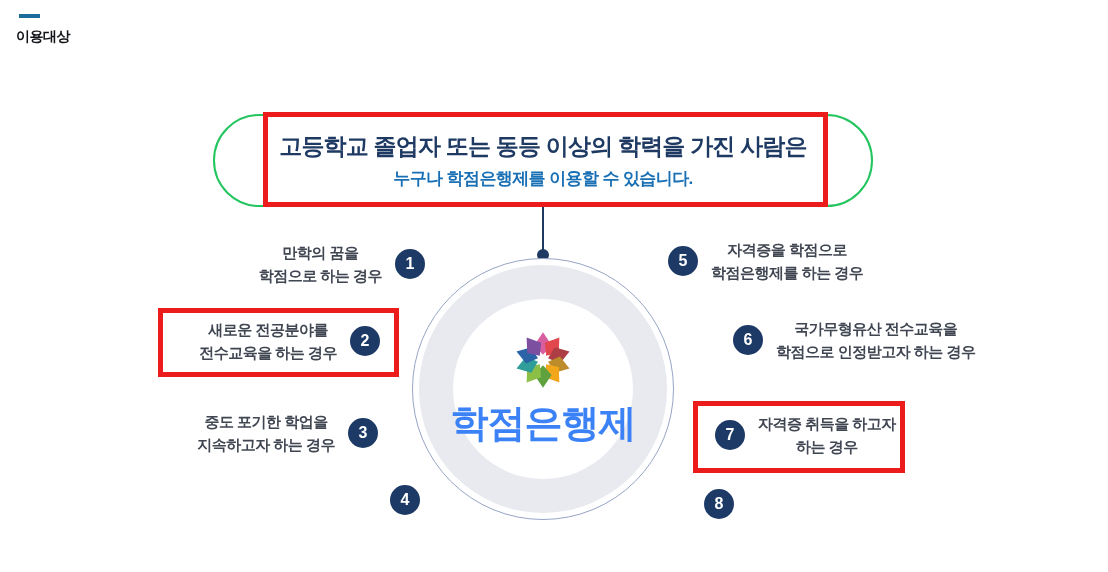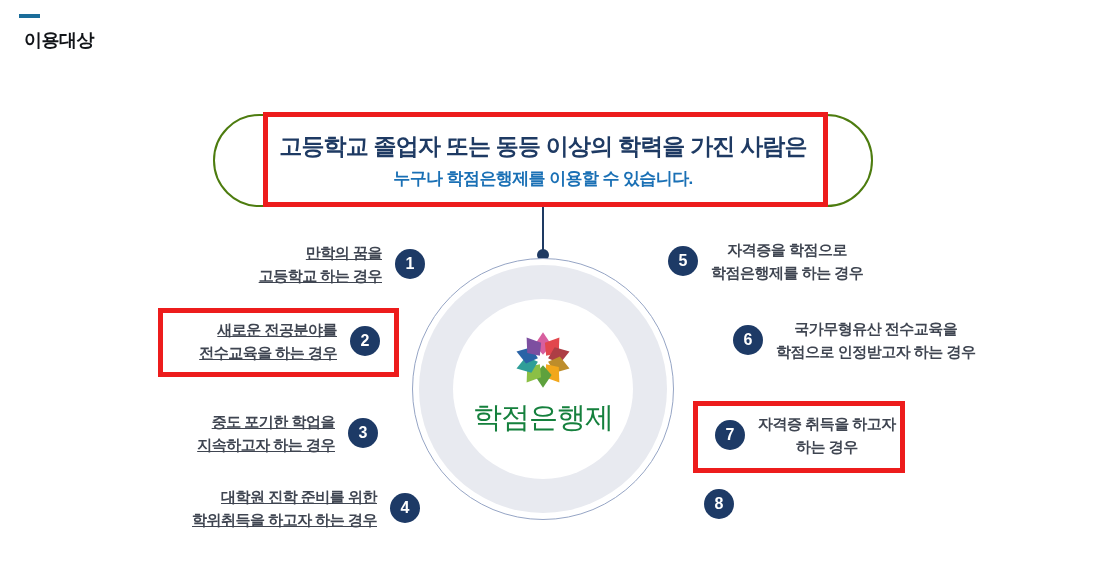--- a/index.html
+++ b/index.html
@@ -3,44 +3,44 @@
 <meta charset="utf-8">
 <style>
   html,body{margin:0;padding:0;}
   body{
     width:1108px;height:572px;position:relative;overflow:hidden;
     background:#ffffff;
     font-family:"Liberation Sans","DejaVu Sans",sans-serif;
   }
   
   .header-dash{position:absolute;left:19px;top:14px;width:21px;height:4px;background:#1b6d9a;}
-  .page-title{position:absolute;left:24px;top:28px;font-size:18px;font-weight:700;color:#111418;letter-spacing:-0.5px;}
+  .page-title{position:absolute;left:16px;top:28px;font-size:14px;font-weight:700;color:#111418;letter-spacing:-0.5px;}
   
   .pill{
     position:absolute;left:213px;top:114px;width:660px;height:93px;box-sizing:border-box;
-    border:2px solid #4d7c0f;border-radius:50px;background:#fff;
+    border:2px solid #22c55e;border-radius:50px;background:#fff;
     display:flex;flex-direction:column;align-items:center;justify-content:center;gap:5px;
   }
   .pill-line1{font-size:23px;font-weight:700;color:#1e3a63;letter-spacing:-0.8px;}
   .pill-line2{font-size:17px;font-weight:700;color:#1a70b5;letter-spacing:-0.6px;}
   
   .connector-line{position:absolute;left:542px;top:206px;width:2px;height:45px;background:#1e3a63;}
   .connector-dot{position:absolute;left:537px;top:249px;width:12px;height:12px;border-radius:50%;background:#1e3a63;}
   
   .circle-outer{position:absolute;left:412px;top:258px;width:262px;height:262px;box-sizing:border-box;
     border:1px solid #96a5c5;border-radius:50%;background:#fff;}
   .circle-ring{position:absolute;left:419px;top:265px;width:248px;height:248px;border-radius:50%;background:#e8eaf0;}
   .circle-inner{position:absolute;left:453px;top:299px;width:180px;height:180px;border-radius:50%;background:#fff;}
   .logo-flower{position:absolute;left:513px;top:329px;width:60px;height:62px;}
   .logo-text{position:absolute;left:412px;top:398px;width:262px;text-align:center;
-    font-size:29px;font-weight:400;color:#15803d;letter-spacing:-1px;}
+    font-size:38px;font-weight:700;color:#3b82f6;letter-spacing:-1px;}
   
   .item{position:absolute;display:flex;align-items:center;gap:13px;}
   .item .txt{font-size:15px;font-weight:700;color:#3f4551;line-height:23px;letter-spacing:-0.5px;white-space:nowrap;}
-  .item.left .txt{text-align:right;text-decoration:underline;}
+  .item.left .txt{text-align:center;}
   .item.right .txt{text-align:center;}
   .badge{width:30px;height:30px;border-radius:50%;background:#1d3a66;color:#fff;
     display:flex;align-items:center;justify-content:center;font-size:16px;font-weight:700;flex:0 0 auto;}
   
   .hl{position:absolute;box-sizing:border-box;border:5px solid #ed1c1c;background:transparent;}
   .hl-pill{left:263px;top:112px;width:565px;height:95px;}
   .hl-item2{left:158px;top:308px;width:241px;height:69px;}
   .hl-item7{left:693px;top:401px;width:212px;height:72px;}
 </style>
 </head>
@@ -70,33 +70,32 @@
       <path d="M0 -26 L8 -14 L0 -5 L-8 -14 Z" fill="#5ea13d" transform="rotate(180)"></path>
       <path d="M0 -26 L8 -14 L0 -5 L-8 -14 Z" fill="#8bbf45" transform="rotate(216)"></path>
       <path d="M0 -26 L8 -14 L0 -5 L-8 -14 Z" fill="#2f9e98" transform="rotate(252)"></path>
       <path d="M0 -26 L8 -14 L0 -5 L-8 -14 Z" fill="#2a63a6" transform="rotate(288)"></path>
       <path d="M0 -26 L8 -14 L0 -5 L-8 -14 Z" fill="#7d4fa0" transform="rotate(324)"></path>
     </g>
 </svg>
 <div class="logo-text">학점은행제</div>
 
 <div class="item left" style="right:683px;top:241px;">
-  <div class="txt"><span>만학의 꿈을</span><br><span>고등학교 하는 경우</span></div>
+  <div class="txt"><span>만학의 꿈을</span><br><span>학점으로 하는 경우</span></div>
   <div class="badge">1</div>
 </div>
 <div class="item left" style="right:728px;top:318px;margin-left:32px;">
   <div class="txt"><span>새로운 전공분야를</span><br><span>전수교육을 하는 경우</span></div>
   <div class="badge">2</div>
 </div>
 <div class="item left" style="right:730px;top:410px;margin-left:40px;">
   <div class="txt"><span>중도 포기한 학업을</span><br><span>지속하고자 하는 경우</span></div>
   <div class="badge">3</div>
 </div>
 <div class="item left" style="right:688px;top:485px;">
-  <div class="txt"><span>대학원 진학 준비를 위한</span><br><span>학위취득을 하고자 하는 경우</span></div>
   <div class="badge">4</div>
 </div>
 
 <div class="item right" style="left:668px;top:238px;">
   <div class="badge">5</div>
   <div class="txt"><span>자격증을 학점으로</span><br><span>학점은행제를 하는 경우</span></div>
 </div>
 <div class="item right" style="left:733px;top:317px;">
   <div class="badge">6</div>
   <div class="txt"><span>국가무형유산 전수교육을</span><br><span>학점으로 인정받고자 하는 경우</span></div>

